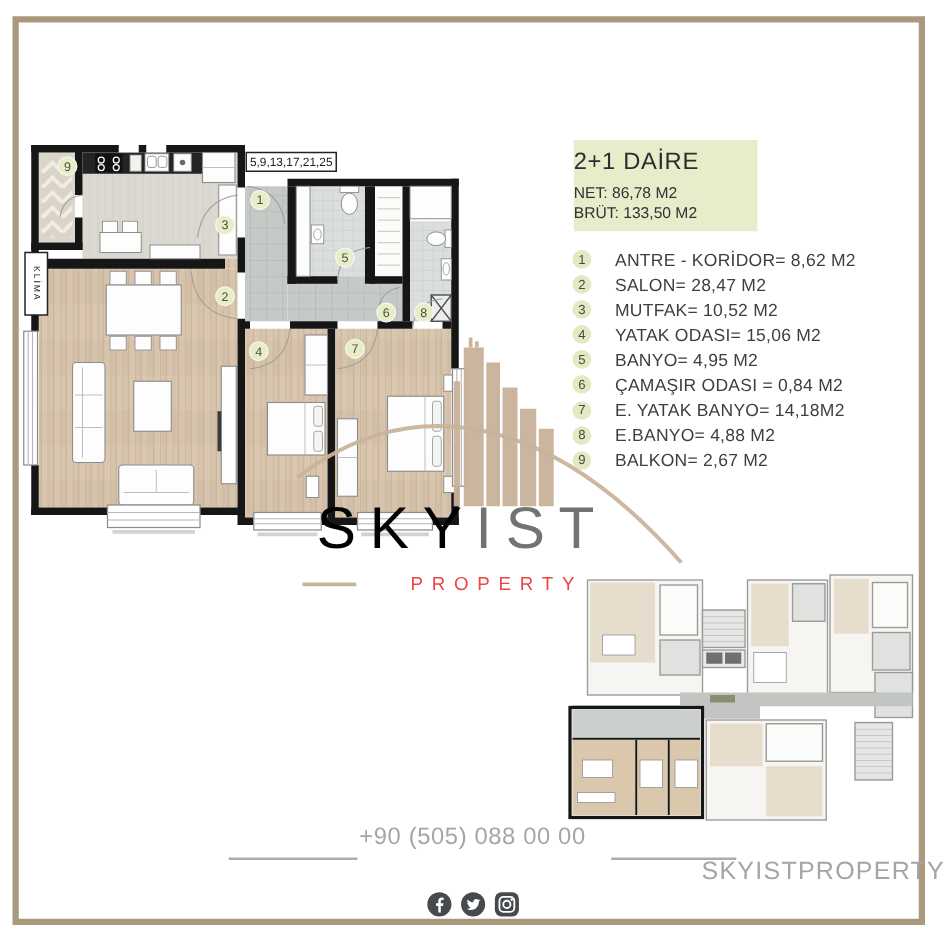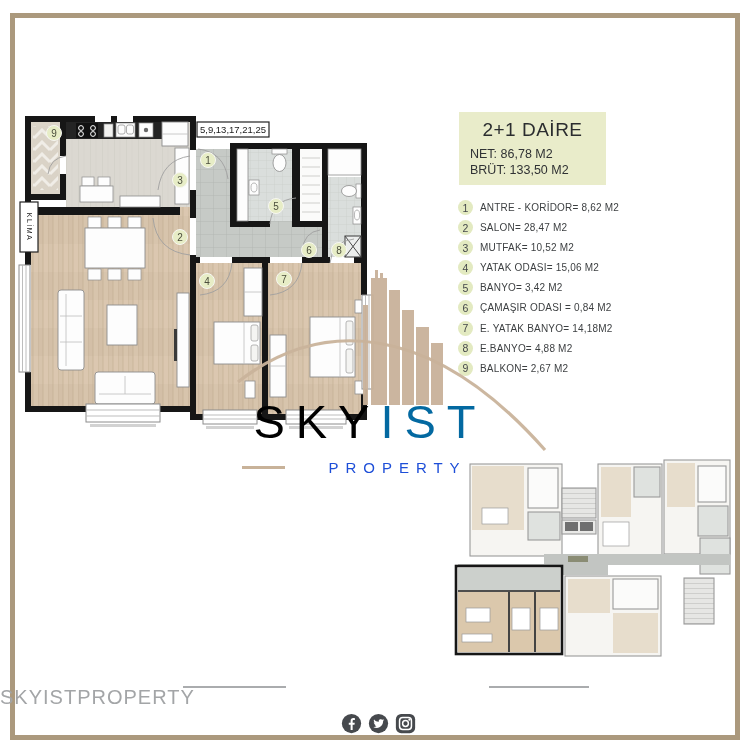--- a/index.html
+++ b/index.html
@@ -4,45 +4,45 @@
 <style>
   html,body{margin:0;padding:0;background:#ffffff;}
   .canvas{position:relative;width:756px;height:756px;background:#fff;overflow:hidden;
           font-family:"Liberation Sans",sans-serif;}
   .frame{position:absolute;left:10px;top:13px;width:730px;height:727px;
          border:5px solid #ab997d;box-sizing:border-box;}
   .abs{position:absolute;}
   
   .unit-info{position:absolute;left:459px;top:112px;width:147px;height:73px;
              background:#e9ecca;color:#2e3032;}
-  .unit-title{text-align:center;font-size:19px;margin-top:7px;letter-spacing:.5px;color:#2b2d2f;}
-  .unit-line{font-size:12.5px;margin-left:11px;line-height:16px;color:#303234;}
+  .unit-title{text-align:left;font-size:19px;margin-top:7px;letter-spacing:.5px;color:#2b2d2f;}
+  .unit-line{font-size:12.5px;margin-left:0;line-height:16px;color:#303234;}
   .unit-line.first{margin-top:5px;}
   
   .room-list{position:absolute;left:458px;top:200px;width:230px;list-style:none;margin:0;padding:0;}
   .room-list li{display:flex;align-items:center;height:15px;margin-bottom:5.1px;}
   .room-num{width:15px;height:15px;border-radius:50%;background:#e3eac1;color:#45484a;
             font-size:10.5px;display:flex;align-items:center;justify-content:center;flex:0 0 15px;}
-  .room-lbl{font-size:10px;color:#3c3f41;margin-left:7px;letter-spacing:.2px;white-space:nowrap;}
+  .room-lbl{font-size:14px;color:#3c3f41;margin-left:19px;letter-spacing:.2px;white-space:nowrap;}
   
   .wm-art{position:absolute;left:230px;top:265px;width:350px;height:215px;}
   .wm-name{position:absolute;left:230px;top:398px;width:280px;text-align:center;
            font-size:47px;letter-spacing:11px;line-height:48px;white-space:nowrap;}
   .wm-name .p1{color:#000000;}
-  .wm-name .p2{color:#0369a1;margin-top:34px;}
+  .wm-name .p2{color:#737373;margin-top:34px;}
   .wm-sub{position:absolute;left:242px;top:459px;width:276px;display:flex;align-items:center;justify-content:center;}
-  .wm-sub .txt{font-size:15px;letter-spacing:7px;color:#1d4ed8;padding:0 8px;white-space:nowrap;margin-left:35px;}
+  .wm-sub .txt{font-size:15px;letter-spacing:7px;color:#ef4444;padding:0 8px;white-space:nowrap;margin-left:35px;}
   .wm-sub .line{height:3px;background:#c8b299;flex:1;}
   
   .phone{position:absolute;left:0;top:659px;width:756px;text-align:center;
          font-size:19px;letter-spacing:.5px;color:#a3a5a7;}
   .divline{position:absolute;top:686px;height:2px;background:#aaacae;}
   .divline.l{left:183px;width:103px;}
   .divline.r{left:489px;width:100px;}
-  .handle{position:absolute;left:0;top:686px;width:756px;text-align:left;
+  .handle{position:absolute;left:0;top:686px;width:756px;text-align:right;
           font-size:20px;letter-spacing:1px;color:#a3a5a7;}
   .social{position:absolute;left:0;top:713px;width:756px;display:flex;justify-content:center;gap:6px;}
   .social svg{display:block;cursor:pointer;}
 </style>
 </head>
 <body>
 
 <div class="canvas">
   <div class="frame"></div>
 
@@ -329,21 +329,21 @@
     <li>
         <span class="room-num">3</span>
         <span class="room-lbl">MUTFAK= 10,52 M2</span>
       </li>
     <li>
         <span class="room-num">4</span>
         <span class="room-lbl">YATAK ODASI= 15,06 M2</span>
       </li>
     <li>
         <span class="room-num">5</span>
-        <span class="room-lbl">BANYO= 3,42 M2</span>
+        <span class="room-lbl">BANYO= 4,95 M2</span>
       </li>
     <li>
         <span class="room-num">6</span>
         <span class="room-lbl">ÇAMAŞIR ODASI = 0,84 M2</span>
       </li>
     <li>
         <span class="room-num">7</span>
         <span class="room-lbl">E. YATAK BANYO= 14,18M2</span>
       </li>
     <li>
@@ -421,20 +421,21 @@
       <line x1="61" y1="134" x2="61" y2="194" stroke="#161616" stroke-width="1.6"></line>
       <line x1="87" y1="134" x2="87" y2="194" stroke="#161616" stroke-width="1.6"></line>
       <line x1="10" y1="133" x2="112" y2="133" stroke="#161616" stroke-width="1.6"></line>
       <rect x="18" y="150" width="24" height="14" fill="#fff" stroke="#999" stroke-width=".7"></rect>
       <rect x="14" y="176" width="30" height="8" fill="#fff" stroke="#999" stroke-width=".7"></rect>
       <rect x="64" y="150" width="18" height="22" fill="#fff" stroke="#999" stroke-width=".7"></rect>
       <rect x="92" y="150" width="18" height="22" fill="#fff" stroke="#999" stroke-width=".7"></rect>
     </g>
   </svg>
 
+  <div class="phone">+90 (505) 088 00 00</div>
   <div class="divline l"></div>
   <div class="divline r"></div>
   <div class="handle">SKYISTPROPERTY</div>
   <div class="social">
     <svg width="21" height="21" viewBox="0 0 24 24">
       <circle cx="12" cy="12" r="11" fill="#46494d"></circle>
       <path d="M13.3 19.5v-6h2.1l.35-2.5H13.3V9.4c0-.75.3-1.3 1.4-1.3h1.2V5.9c-.3-.04-1-.1-1.8-.1-1.9 0-3.1 1.1-3.1 3.2v2H8.9V13.5H11v6z" fill="#fff"></path>
     </svg>
     <svg width="21" height="21" viewBox="0 0 24 24">
       <circle cx="12" cy="12" r="11" fill="#46494d"></circle>

